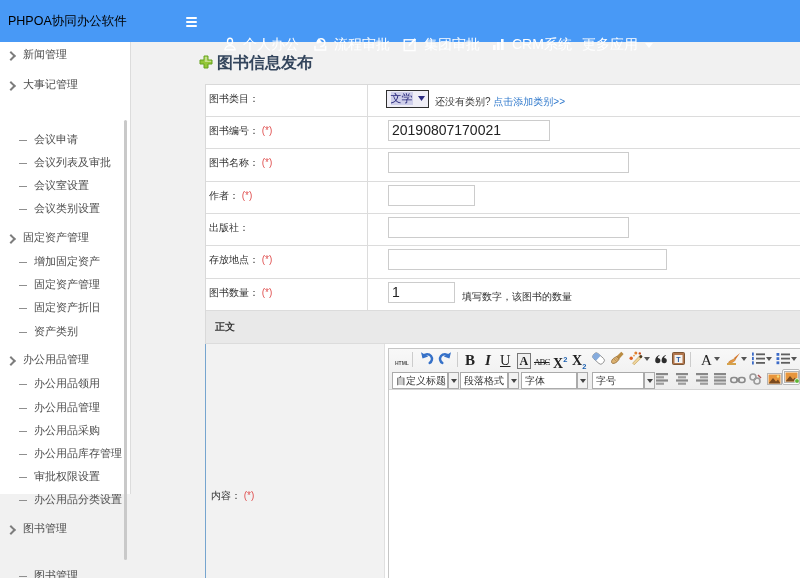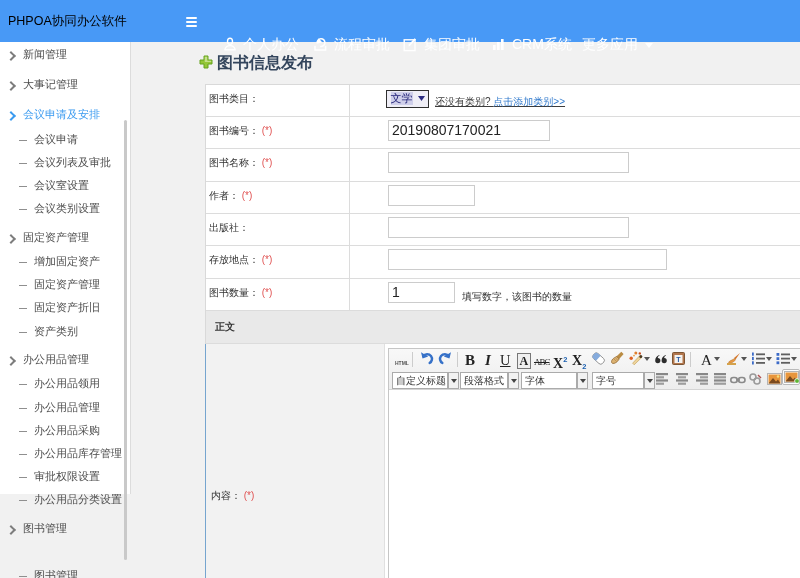--- a/index.html
+++ b/index.html
@@ -28,21 +28,21 @@
 .m2.on { color:#3b9bf0; }
 .m2.on .dash { color:#3b9bf0; }
 
 
 .title { position:absolute; left:217px; top:53px; font-size:16px; font-weight:bold; color:#33455c; }
 .plus { position:absolute; left:199px; top:54.5px; }
 
 
 .tbl { position:absolute; left:205px; top:83.5px; width:615px; background:#fff; border-left:1px solid #d9d9d9; border-top:1px solid #d9d9d9; }
 .row { position:relative; height:32.375px; border-bottom:1px solid #dcdcdc; background:#fff; }
-.row .lab { position:absolute; left:0; top:0; width:144px; height:100%; border-right:1px solid #dcdcdc; font-size:10px; color:#333; line-height:28.5px; padding-left:3px; white-space:nowrap; }
+.row .lab { position:absolute; left:0; top:0; width:162px; height:100%; border-right:1px solid #dcdcdc; font-size:10px; color:#333; line-height:28.5px; padding-left:3px; white-space:nowrap; }
 .req { color:#e05252; }
 .row .val { position:absolute; left:179px; top:0; right:0; height:100%; }
 .inp { position:absolute; top:3px; height:21px; border:1px solid #ccc; background:#fff; font-size:14px; color:#222; font-family:"Liberation Sans",sans-serif; padding:0 3px; }
 .hdr { height:32.375px; border-bottom:1px solid #dcdcdc; background:#e9e9e9; font-size:10px; font-weight:bold; color:#333; line-height:32px; padding-left:9px; }
 .crow { position:relative; height:236px; background:#fff; border-left:1px solid #76a5cf; margin-left:-1px; }
 .crow .lab2 { position:absolute; left:0; top:0; width:179px; height:100%; background:#f2f2f2; border-right:1px solid #e0e0e0; font-size:10px; color:#333; padding-left:5px; white-space:nowrap; }
 
 
 .editor { position:absolute; left:388px; top:348px; width:418px; height:231px; border:1px solid #c6c6c6; background:#fff; }
 .tbar { position:absolute; left:0; top:0; width:100%; height:41px; background:linear-gradient(#f8f8f8,#ededed); border-bottom:1px solid #d4d4d4; }
@@ -96,24 +96,20 @@
 <div class="side">
   <div class="sthumb"></div>
   <div class="m1" style="top:6px;">
       <span class="ch"></span>
       <span class="tx">新闻管理</span>
     </div>
   <div class="m1" style="top:36px;">
       <span class="ch"></span>
       <span class="tx">大事记管理</span>
     </div>
-  <div class="m1 on" style="top:66px;">
-      <span class="ch"></span>
-      <span class="tx">会议申请及安排</span>
-    </div>
   <div class="m2" style="top:91px;">
       <span class="dash">—</span>
       <span class="tx">会议申请</span>
     </div>
   <div class="m2" style="top:114px;">
       <span class="dash">—</span>
       <span class="tx">会议列表及审批</span>
     </div>
   <div class="m2" style="top:137px;">
       <span class="dash">—</span>
@@ -190,21 +186,21 @@
 <div class="tbl">
   <div class="row">
     <div class="lab">图书类目：</div>
     <div class="val">
       <div style="position:absolute;left:1px;top:5px;width:43px;height:18px;border:1.5px solid #2f2f2f;background:#efeef6;">
         <span style="position:absolute;left:3.5px;top:1px;background:#cfcfea;color:#232378;font-size:11px;line-height:13px;">文学</span>
         <svg style="position:absolute;left:31px;top:5px;" width="7" height="5" viewBox="0 0 7 5">
             <path d="M0 0 L7 0 L3.5 5 Z" fill="#2a2a80"></path>
           </svg>
       </div>
-      <span style="position:absolute;left:50px;top:10px;font-size:10px;color:#3c3c3c;text-decoration:underline;">还没有类别? <a style="color:#3079cc;text-decoration:none;">点击添加类别&gt;&gt;</a></span>
+      <span style="position:absolute;left:50px;top:10px;font-size:10px;color:#3c3c3c;">还没有类别? <a style="color:#3079cc;text-decoration:none;">点击添加类别&gt;&gt;</a></span>
     </div>
   </div>
   <div class="row">
       <div class="lab">图书编号： <span class="req">(*)</span></div>
       <div class="val">
         <input class="inp" style="left: 3px; width: 162px;" value="20190807170021">
       </div>
     </div>
   <div class="row">
       <div class="lab">图书名称： <span class="req">(*)</span></div>

